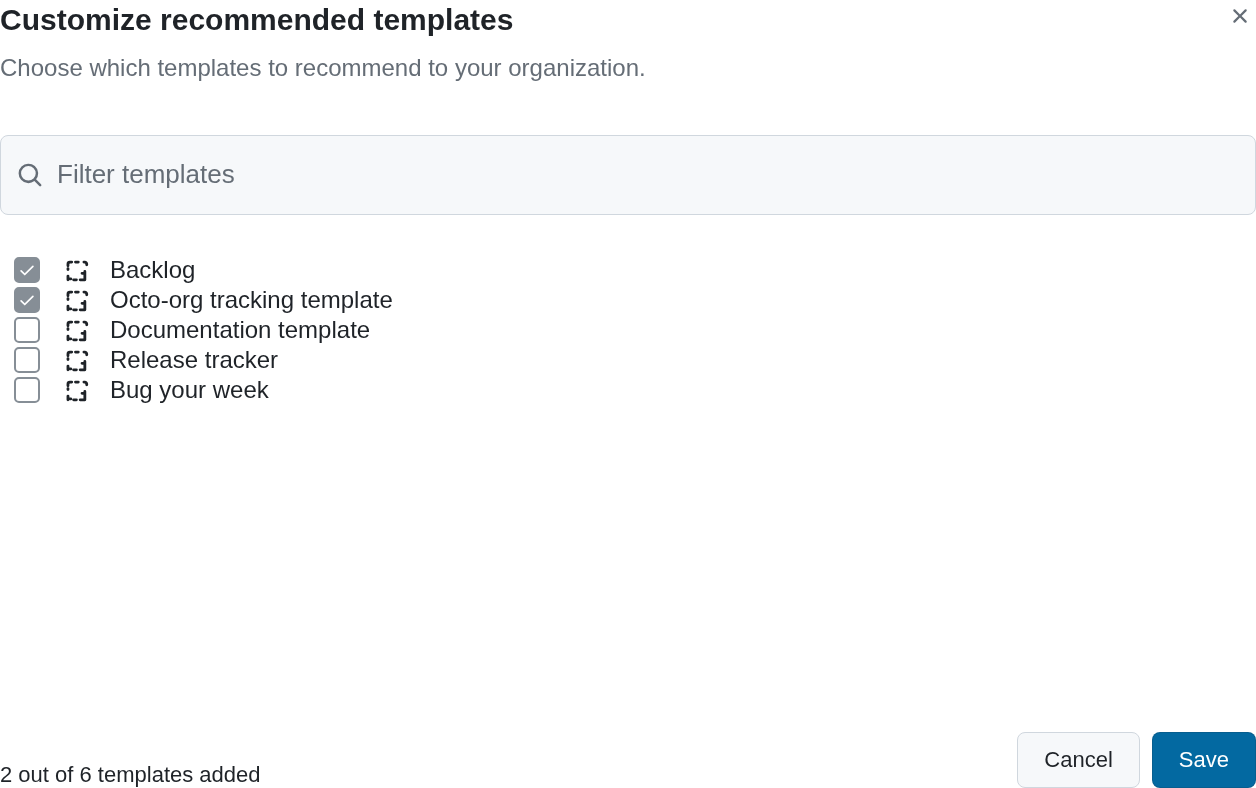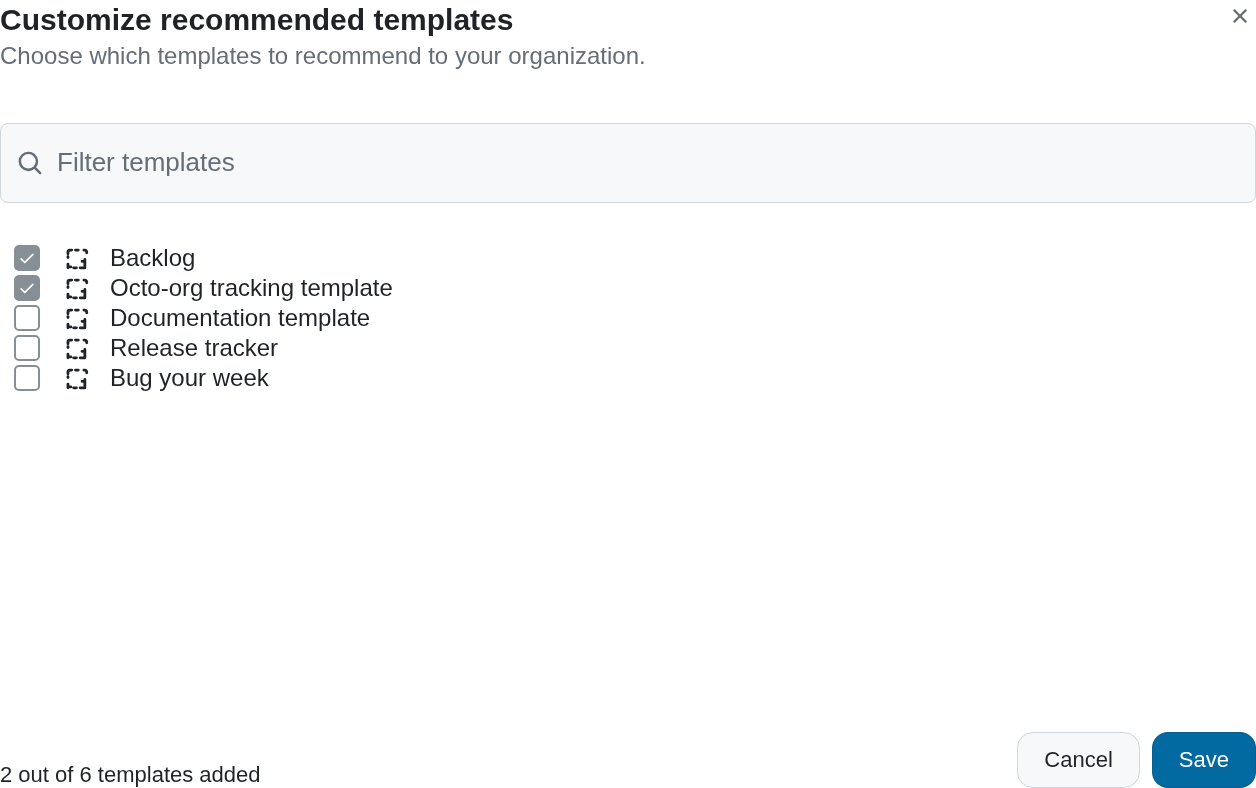--- a/index.html
+++ b/index.html
@@ -28,20 +28,21 @@
     }
     .title {
       font-size: 30px;
       font-weight: 600;
       color: #1f2328;
       line-height: 1.3;
     }
     .subtitle {
       font-size: 24px;
       color: #656d76;
+      margin-top: 12px;
       line-height: 1.4;
     }
     .close-btn {
       background: none;
       border: none;
       cursor: pointer;
       padding: 4px;
       color: #656d76;
       display: flex;
       align-items: center;
@@ -145,21 +146,21 @@
       color: #1f2328;
     }
     .footer-buttons {
       display: flex;
       gap: 12px;
     }
     .btn {
       font-size: 22px;
       font-weight: 500;
       padding: 14px 26px;
-      border-radius: 16px;
+      border-radius: 8px;
       cursor: pointer;
       border: 1px solid transparent;
     }
     .btn-cancel {
       background: #f6f8fa;
       border-color: #d0d7de;
       color: #1f2328;
     }
     .btn-save {
       background: #0369a1;

